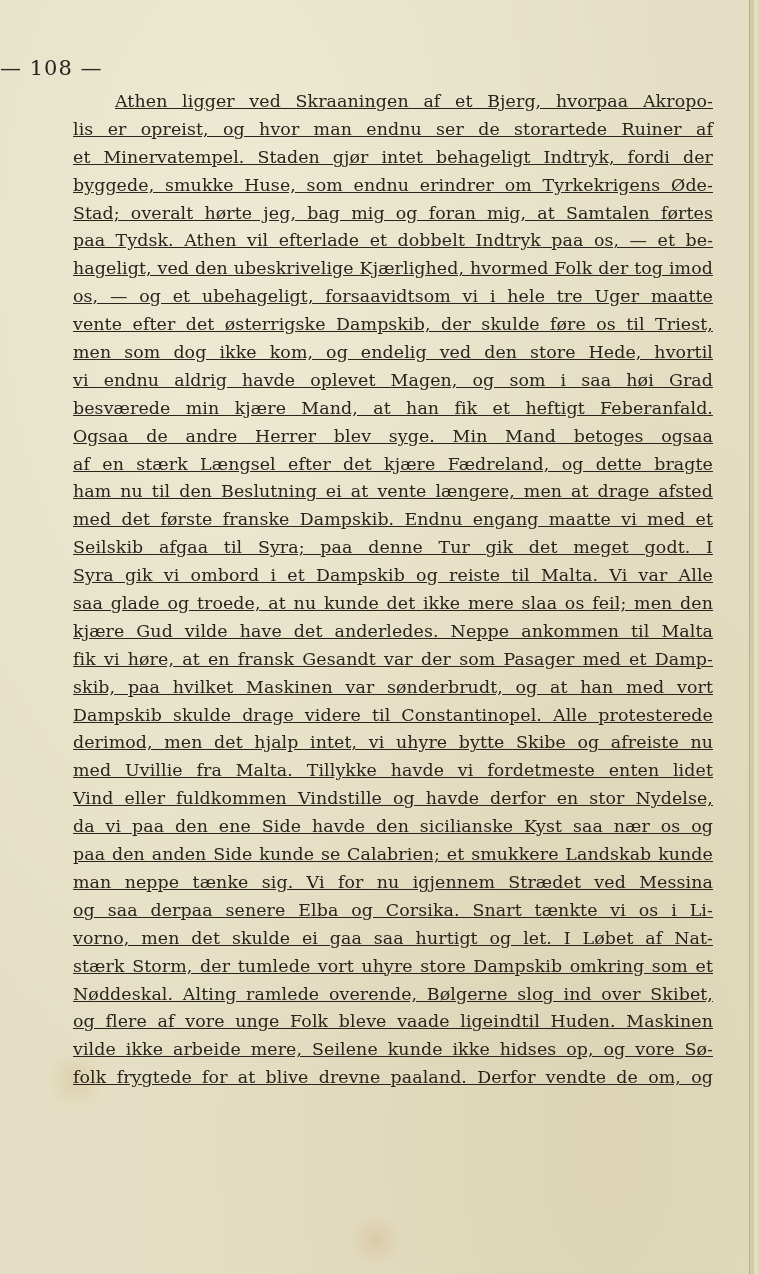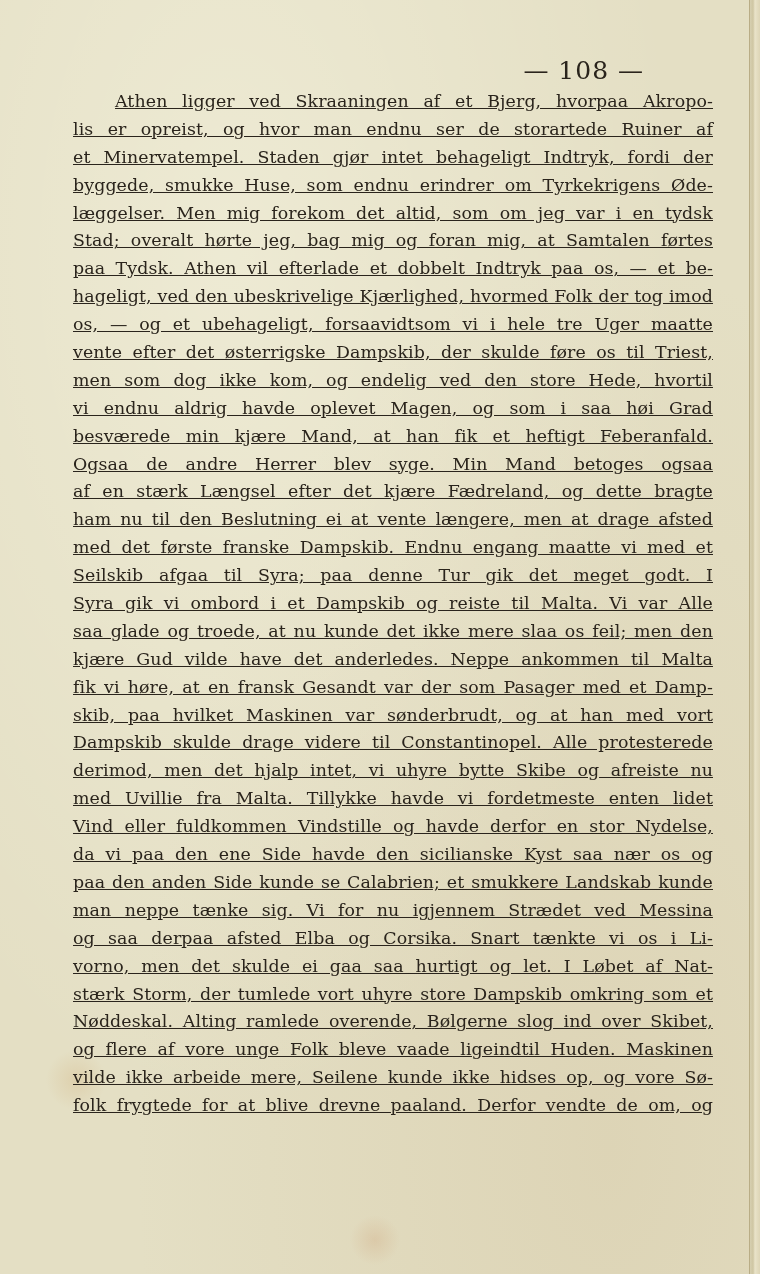--- a/index.html
+++ b/index.html
@@ -13,22 +13,22 @@
       radial-gradient(circle at 375px 1240px, rgba(210,170,130,0.35), rgba(0,0,0,0) 25px);
     font-family: "DejaVu Serif", "Liberation Serif", serif;
     color: #2a241c;
   }
   .page-edge {
     position: absolute; top: 0; right: 0; width: 10px; height: 1274px;
     background: linear-gradient(to right, #d6cfb0 0, #cfc6a3 3px, #e9e3c9 5px, #ddd5b6 10px);
     border-left: 1px solid #b9ad86;
   }
   .page-number {
-    position: absolute; top: 56px; left: 0; width: 644px; text-align: right;
-    font-size: 25px; letter-spacing: 1px; color: #2a241c;
+    position: absolute; top: 56px; left: 0; width: 644px; text-align: left;
+    font-size: 21px; letter-spacing: 1px; color: #2a241c;
   }
   .text-block {
     position: absolute; top: 88px; left: 73px; width: 640px;
   }
   .line {
     height: 27.9px; line-height: 27.9px; font-size: 17.4px;
     white-space: nowrap; text-align: justify; text-align-last: justify;
     letter-spacing: 0.1px; overflow: visible; text-decoration: underline;
   }
   .line.indent { padding-left: 42px; }
@@ -39,21 +39,20 @@
 
 <div class="page-edge"></div>
 
 <div class="page-number">— 108 —</div>
 
 <div class="text-block">
   <div class="line indent">Athen ligger ved Skraaningen af et Bjerg, hvorpaa Akropo-</div>
   <div class="line">lis er opreist, og hvor man endnu ser de storartede Ruiner af</div>
   <div class="line">et Minervatempel. Staden gjør intet behageligt Indtryk, fordi der</div>
   <div class="line">byggede, smukke Huse, som endnu erindrer om Tyrkekrigens Øde-</div>
-  <div class="line">læggelser. Men mig forekom det altid, som om jeg var i en tydsk</div>
   <div class="line">Stad; overalt hørte jeg, bag mig og foran mig, at Samtalen førtes</div>
   <div class="line">paa Tydsk. Athen vil efterlade et dobbelt Indtryk paa os, — et be-</div>
   <div class="line">hageligt, ved den ubeskrivelige Kjærlighed, hvormed Folk der tog imod</div>
   <div class="line">os, — og et ubehageligt, forsaavidtsom vi i hele tre Uger maatte</div>
   <div class="line">vente efter det østerrigske Dampskib, der skulde føre os til Triest,</div>
   <div class="line">men som dog ikke kom, og endelig ved den store Hede, hvortil</div>
   <div class="line">vi endnu aldrig havde oplevet Magen, og som i saa høi Grad</div>
   <div class="line">besværede min kjære Mand, at han fik et heftigt Feberanfald.</div>
   <div class="line">Ogsaa de andre Herrer blev syge. Min Mand betoges ogsaa</div>
   <div class="line">af en stærk Længsel efter det kjære Fædreland, og dette bragte</div>
@@ -65,20 +64,20 @@
   <div class="line">kjære Gud vilde have det anderledes. Neppe ankommen til Malta</div>
   <div class="line">fik vi høre, at en fransk Gesandt var der som Pasager med et Damp-</div>
   <div class="line">skib, paa hvilket Maskinen var sønderbrudt, og at han med vort</div>
   <div class="line">Dampskib skulde drage videre til Constantinopel. Alle protesterede</div>
   <div class="line">derimod, men det hjalp intet, vi uhyre bytte Skibe og afreiste nu</div>
   <div class="line">med Uvillie fra Malta. Tillykke havde vi fordetmeste enten lidet</div>
   <div class="line">Vind eller fuldkommen Vindstille og havde derfor en stor Nydelse,</div>
   <div class="line">da vi paa den ene Side havde den sicilianske Kyst saa nær os og</div>
   <div class="line">paa den anden Side kunde se Calabrien; et smukkere Landskab kunde</div>
   <div class="line">man neppe tænke sig. Vi for nu igjennem Strædet ved Messina</div>
-  <div class="line">og saa derpaa afsted Elba og Corsika. Snart tænkte vi os i Li-</div>
+  <div class="line">og saa derpaa senere Elba og Corsika. Snart tænkte vi os i Li-</div>
   <div class="line">vorno, men det skulde ei gaa saa hurtigt og let. I Løbet af Nat-</div>
   <div class="line">stærk Storm, der tumlede vort uhyre store Dampskib omkring som et</div>
   <div class="line">Nøddeskal. Alting ramlede overende, Bølgerne slog ind over Skibet,</div>
   <div class="line">og flere af vore unge Folk bleve vaade ligeindtil Huden. Maskinen</div>
   <div class="line">vilde ikke arbeide mere, Seilene kunde ikke hidses op, og vore Sø-</div>
   <div class="line last">folk frygtede for at blive drevne paaland. Derfor vendte de om, og</div>
 </div>
 
 </body></html>

